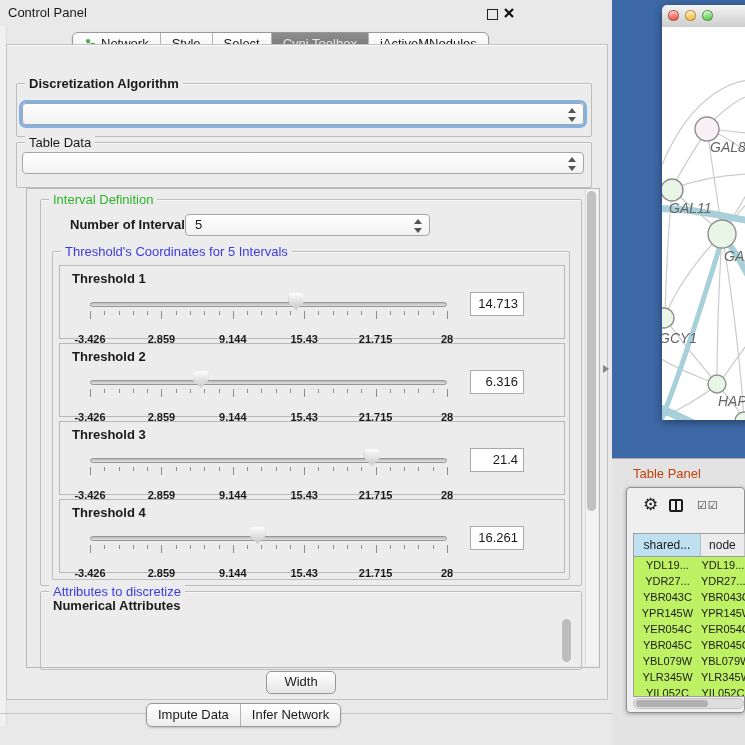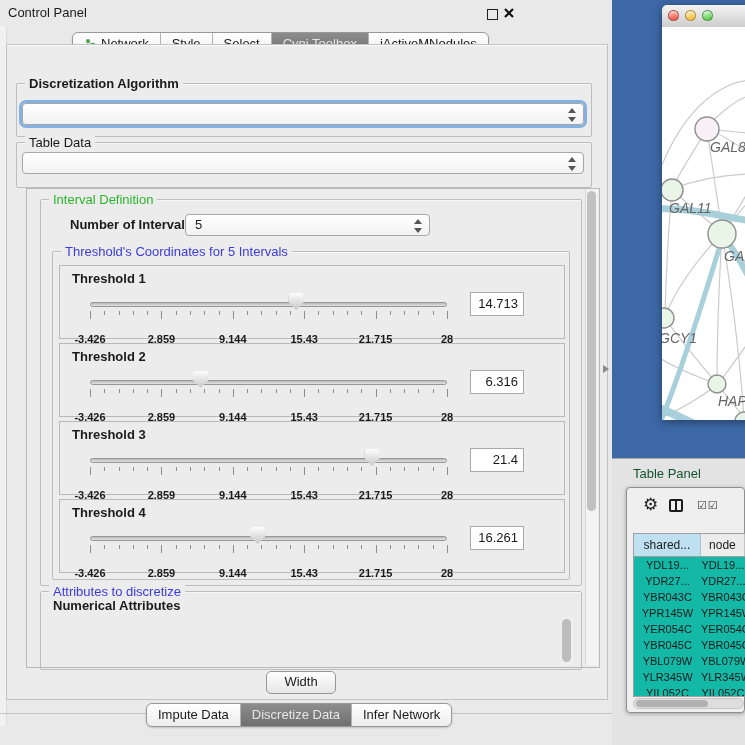--- a/index.html
+++ b/index.html
@@ -79,29 +79,29 @@
   .blue-bg{position:absolute;left:612px;top:0;width:133px;height:458px;background:#3d68a6;}
   .net-window{position:absolute;left:662px;top:5px;width:115px;height:415px;border-radius:5px 0 0 0;
               box-shadow:0 2px 8px rgba(0,0,0,.4);font-style:italic;}
   .net-titlebar{position:absolute;left:0;top:0;width:115px;height:22px;border-radius:5px 0 0 0;
                 background:linear-gradient(#f4f4f4,#cdcdcd);border-bottom:1px solid #999;}
   .light{position:absolute;top:5px;width:11px;height:11px;border-radius:50%;border:1px solid rgba(0,0,0,.3);
          box-shadow:inset 0 2px 2px rgba(255,255,255,.65);box-sizing:border-box;}
   .net-content{position:absolute;left:0;top:22px;width:115px;height:393px;background:#ffffff;overflow:hidden;}
 
   .tp-region{position:absolute;left:612px;top:458px;width:133px;height:287px;background:#e3e3e3;border-top:1px solid #a8a8a8;}
-  .tp-title{position:absolute;left:21px;top:7px;color:#14532d;}
+  .tp-title{position:absolute;left:21px;top:7px;color:#c2410c;}
   .tbl-window{position:absolute;left:14px;top:28px;width:119px;height:226px;background:#efefef;
               border:1px solid #8f8f8f;border-radius:4px;box-shadow:0 1px 4px rgba(0,0,0,.3);box-sizing:border-box;}
   .gear{position:absolute;left:16px;top:7px;font-size:17px;line-height:20px;color:#222;}
   .split-icon{position:absolute;left:42px;top:11px;width:14px;height:13px;border:2px solid #1a1a1a;border-radius:2px;box-sizing:border-box;}
   .split-icon .mid{position:absolute;left:4px;top:0;width:2px;height:9px;background:#1a1a1a;}
   .checks{position:absolute;left:70px;top:11px;font-size:11px;letter-spacing:1px;color:#333;}
   .tbl{position:absolute;left:6px;top:45px;width:112px;height:164px;border:1px solid #9f9f9f;border-right:none;
-       background:#14b8a6;box-sizing:border-box;overflow:hidden;}
+       background:#bef264;box-sizing:border-box;overflow:hidden;}
   .th-row{display:flex;height:22px;border-bottom:1px solid #9c9c9c;}
   .th{height:22px;line-height:22px;text-align:center;font-size:12px;border-right:1px solid #aebfc9;box-sizing:border-box;overflow:hidden;}
   .th.sel{background:#bfe0f1;}
   .th.plain{background:#ececec;border-right:1px solid #c2c2c2;}
   .tr{display:flex;height:16px;}
   .td{height:16px;line-height:16px;text-align:center;font-size:11px;white-space:nowrap;overflow:hidden;box-sizing:border-box;}
   .hscroll{position:absolute;left:6px;top:210px;width:111px;height:11px;background:#dedede;border:1px solid #c4c4c4;
            border-radius:6px;box-sizing:border-box;}
   .hscroll .thumb-h{position:absolute;left:2px;top:1px;width:72px;height:7px;background:#b1b1b1;border-radius:4px;}
 </style>
@@ -361,23 +361,20 @@
   <div class="list-scroll">
       <div class="thumb-v"></div>
     </div>
 
   <div class="btn" style="left:266px;top:671px;width:68px;height:21px;">Width</div>
 
   <div class="bottom-line"></div>
   <div class="seg-tabs" id="bottom-tabs" style="left:146px;top:703px;">
       <div class="seg">
         <span>Impute Data</span>
-      </div>
-      <div class="seg sel">
-        <span>Discretize Data</span>
       </div>
       <div class="seg">
         <span>Infer Network</span>
       </div>
     </div>
 
 
   <div class="expander"></div>
 
   <div class="blue-bg"></div>

